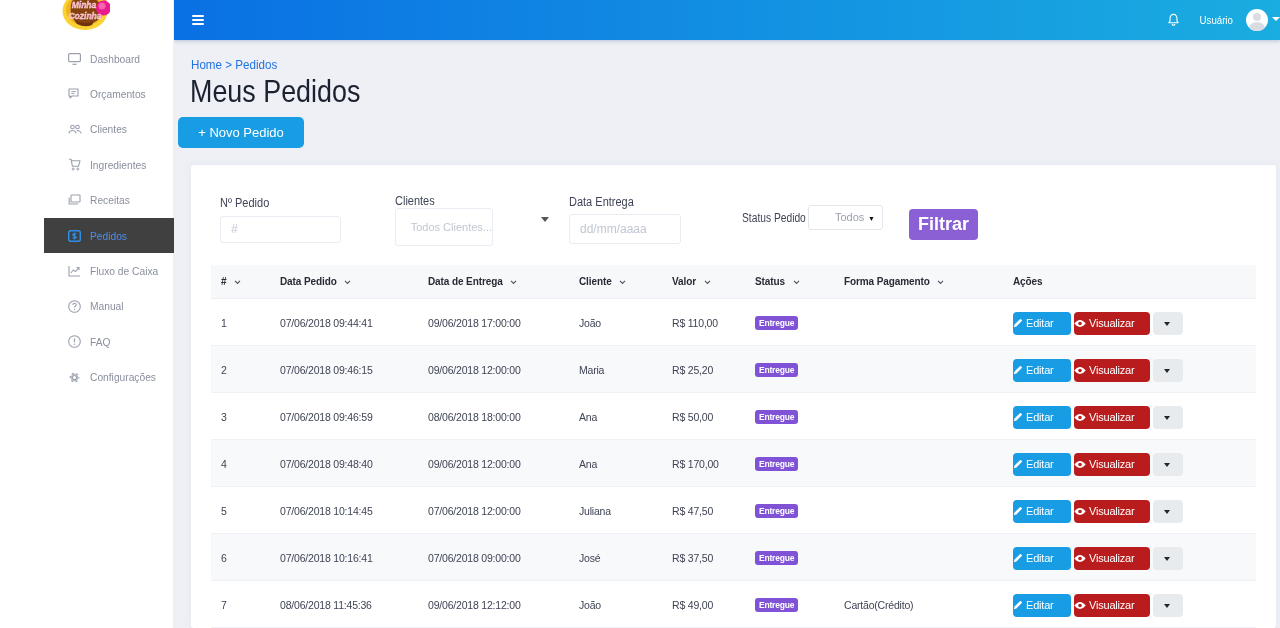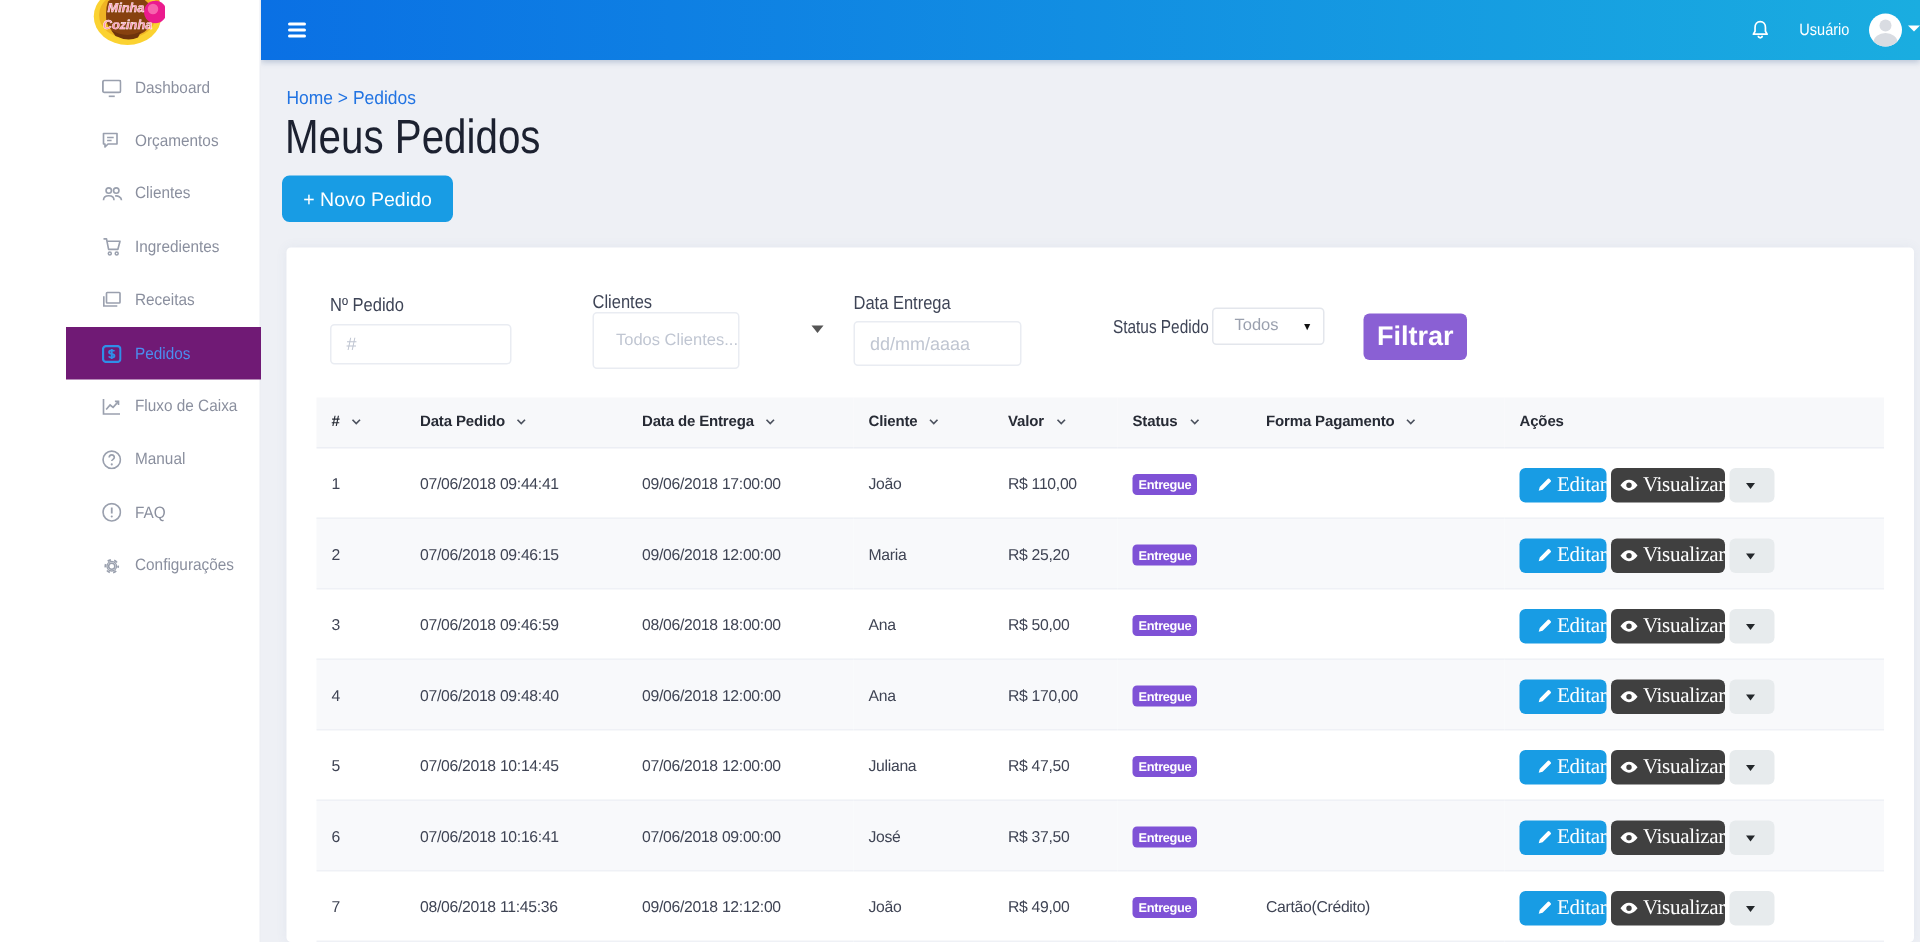--- a/index.html
+++ b/index.html
@@ -14,44 +14,44 @@
 .avatar .head { position:absolute; left:7px; top:4px; width:8px; height:8px; border-radius:50%; background:#d9dce2; }
 .avatar .bodyp { position:absolute; left:3px; top:13px; width:16px; height:12px; border-radius:50%; background:#d9dce2; }
 .navcaret { position:absolute; right:0px; top:17px; width:0; height:0; border-left:4px solid transparent; border-right:4px solid transparent; border-top:4px solid #fff; }
 
 .sidebar { position:absolute; left:0; top:0; width:174px; height:628px; background:#fff; border-right:1px solid #eceef3; z-index:5; }
 .logo { position:absolute; left:62px; top:-4px; }
 .menu { position:absolute; left:0; top:41px; width:174px; }
 .mitem { position:relative; height:35.4px; display:flex; align-items:center; color:#8a8f9e; font-size:12px;margin-left:44px; }
 .mitem svg { position:absolute; left:24px; }
 .mitem span { position:absolute; left:46px; white-space:nowrap; display:inline-block; font-size:11px; transform:scaleX(0.93); transform-origin:left center; }
-.mitem.active { background:#701a75; color:#4b8ef0; }
+.mitem.active { background:#404040; color:#4b8ef0; }
 
 .main { position:absolute; left:174px; top:40px; width:1106px; height:588px; }
 .crumb { position:absolute; left:17px; top:18px; font-size:12.5px; color:#2173e2; font-weight:500; transform:scaleX(0.93); transform-origin:left top;}
 .h1 { position:absolute; left:16px; top:33px; font-size:32px; color:#1c2130; font-weight:500; transform:scaleX(0.84); transform-origin:left top; white-space:nowrap;}
-.btn-novo { position:absolute; left:14px; top:77px; width:114px; height:31px; background:#189ce4; color:#fff;
+.btn-novo { position:absolute; left:4px; top:77px; width:126px; height:31px; background:#189ce4; color:#fff;
   font-size:13px; border:none; border-radius:5px; text-align:center; line-height:31px; }
 .card { position:absolute; left:17px; top:125px; width:1085px; height:463px; background:#fff; border-radius:3px; box-shadow:0 0 8px rgba(90,110,150,0.07); }
 
 .lbl { position:absolute; font-size:12.5px; color:#3e4456; transform:scaleX(0.88); transform-origin:left top; white-space:nowrap;}
 .inp { position:absolute; border:1px solid #e9ecf2; border-radius:3px; background:#fff; font-size:12px; color:#c0c6d2; }
 .filtrar { position:absolute; left:718px; top:44px; width:69px; height:31px; background:#8a60d4; color:#fff;
   font-size:18px; font-weight:bold; border-radius:4px; text-align:center; line-height:31px; }
 
 table { position:absolute; left:20px; top:100px; width:1045px; border-collapse:collapse; table-layout:fixed; }
 thead th { height:33px; background:#f7f8fa; font-size:10px; letter-spacing:-0.1px; color:#272b35; text-align:left; padding-left:10px; border-bottom:1px solid #eceef4; white-space:nowrap; }
 tbody td { height:47px; font-size:10.5px; letter-spacing:-0.2px; color:#3f4454; padding-left:10px; padding-top:3px; border-bottom:1px solid #eff1f6; white-space:nowrap; }
 tbody tr.str { background:#f8f9fb; }
 .chev { margin-left:5px; }
 .badge { display:inline-block; background:#7f52d6; color:#fff; font-size:8.5px; font-weight:bold; padding:2px 4px; border-radius:3px; position:relative; top:0; }
-.btn { display:inline-block; height:23px; line-height:23px; border-radius:4px; color:#fff; font-size:14px; text-align:right; vertical-align:middle; position:relative; top:0;font-family:Liberation Serif, serif; }
+.btn { display:inline-block; height:23px; line-height:23px; border-radius:4px; color:#fff; font-size:11px; text-align:left; vertical-align:middle; position:relative; top:0; }
 .btn svg { vertical-align:-1px; margin-right:3px; }
 .btn-edit { width:58px; background:#189ce4; }
-.btn-view { width:76px; background:#404040; margin-left:3px; }
+.btn-view { width:76px; background:#b91c1c; margin-left:3px; }
 .btn-drop { width:30px; background:#e7ebed; margin-left:3px; position:relative; }
 .btn-drop:after { content:""; position:absolute; left:11px; top:10px; border-left:3.5px solid transparent; border-right:3.5px solid transparent; border-top:4px solid #23272b; }
 </style>
 </head>
 <body>
 <div class="topbar">
   <div class="hamb">
       <div></div>
       <div></div>
       <div></div>
@@ -166,21 +166,21 @@
   <div class="btn-novo">+ Novo Pedido</div>
   <div class="card">
     <div class="lbl" style="left:29px; top:31px;">Nº Pedido</div>
     <div class="inp" style="left:29px; top:51px; width:121px; height:27px; line-height:25px; padding-left:10px;">#</div>
     <div class="lbl" style="left:204px; top:29px;">Clientes</div>
     <div class="inp" style="left:204px; top:43px; width:98px; height:38px; line-height:36px; padding-left:13px; font-size:11px; white-space:nowrap; overflow:hidden;text-align:right;">Todos Clientes...</div>
     <div style="position:absolute; left:350px; top:52px; width:0; height:0; border-left:4px solid transparent; border-right:4px solid transparent; border-top:5px solid #555;"></div>
     <div class="lbl" style="left:378px; top:30px;">Data Entrega</div>
     <div class="inp" style="left:378px; top:49px; width:112px; height:30px; line-height:28px; padding-left:10px;">dd/mm/aaaa</div>
     <div class="lbl" style="left:551px; top:46px; transform:scaleX(0.82);">Status Pedido</div>
-    <div class="inp" style="left:617px; top:40px; width:75px; height:25px; line-height:23px; padding-left:14px; color:#9aa0ae; font-size:11px; border-color:#e3e6ec;">Todos<span style="position:absolute; right:7px; top:1px; color:#111; font-size:7px;">▼</span></div>
+    <div class="inp" style="left:617px; top:40px; width:75px; height:25px; line-height:23px; padding-left:26px; color:#9aa0ae; font-size:11px; border-color:#e3e6ec;">Todos<span style="position:absolute; right:7px; top:1px; color:#111; font-size:7px;">▼</span></div>
     <div class="filtrar">Filtrar</div>
     <table>
       <colgroup>
         <col style="width:59px">
           <col style="width:148px">
           <col style="width:151px">
           <col style="width:93px">
         <col style="width:83px">
           <col style="width:89px">
           <col style="width:169px">

